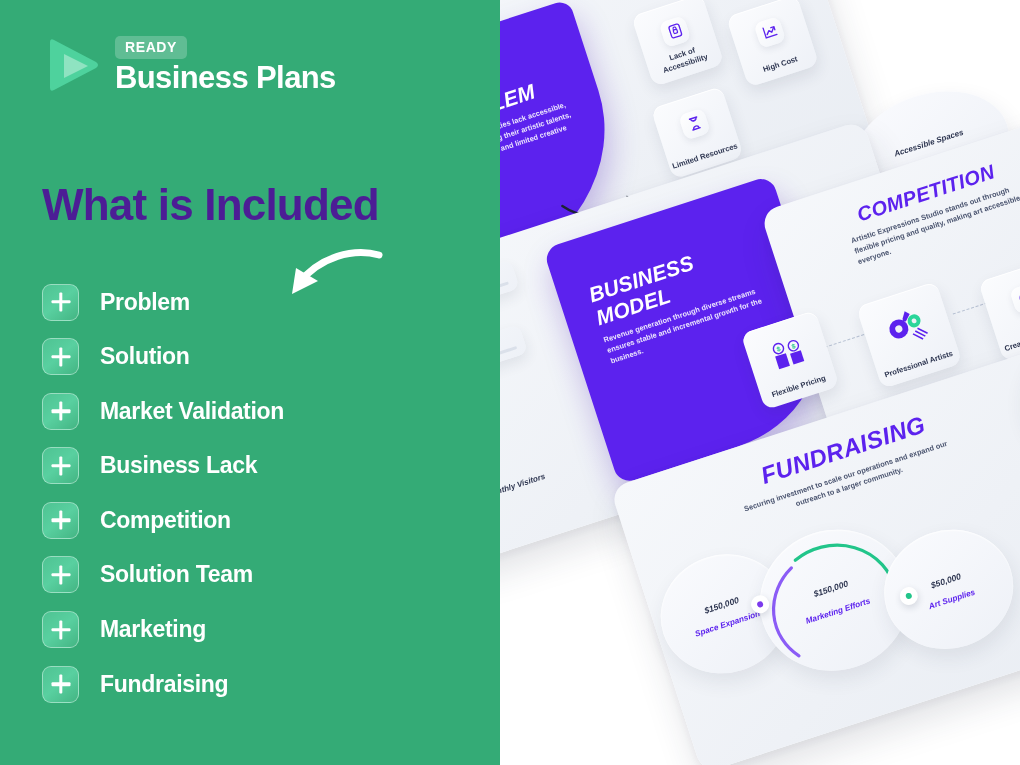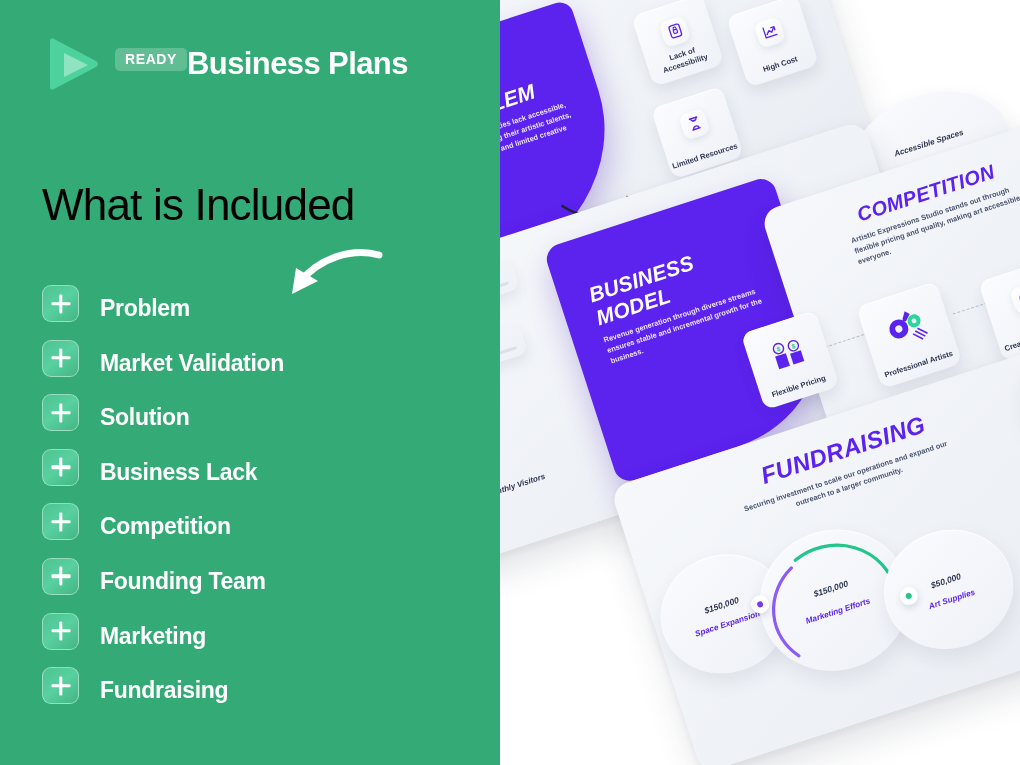--- a/index.html
+++ b/index.html
@@ -38,21 +38,21 @@
     display: flex;
     align-items: center;
     gap: 13px;
   }
   .brand-mark {
     width: 58px; height: 56px;
     position: relative;
     flex: 0 0 auto;
   }
   .brand-mark svg { display: block; }
-  .brand-text { display: flex; flex-direction: row; align-items: flex-start; }
+  .brand-text { display: flex; flex-direction: column; align-items: flex-start; }
   .ready-badge {
     display: inline-block;
     background: rgba(255,255,255,0.22);
     color: #ffffff;
     font-size: 14px;
     font-weight: bold;
     letter-spacing: 0.6px;
     padding: 3px 10px 4px 10px;
     border-radius: 5px;
     margin-bottom: 3px;
@@ -63,23 +63,23 @@
     font-weight: bold;
     letter-spacing: -0.6px;
     line-height: 1.05;
   }
 
   
   .headline {
     position: absolute;
     left: 42px;
     top: 182px;
-    color: #000000;
+    color: #4c1d95;
     font-size: 44px;
-    font-weight: normal;
+    font-weight: bold;
     letter-spacing: -0.8px;
     line-height: 1.05;
     white-space: nowrap;
   }
 
   
   .curved-arrow {
     position: absolute;
     left: 276px;
     top: 246px;
@@ -91,21 +91,21 @@
   
   .checklist {
     position: absolute;
     left: 42px;
     top: 282px;
     width: 420px;
     list-style: none;
   }
   .checklist-item {
     display: flex;
-    align-items: flex-end;
+    align-items: center;
     height: 40px;
     margin-bottom: 14.6px;
   }
   .plus-box {
     width: 37px; height: 37px;
     flex: 0 0 auto;
     border-radius: 9px;
     background: linear-gradient(140deg, #4ec392 0%, #59d0a0 48%, #43b583 100%);
     border: 1.3px solid rgba(255,255,255,0.42);
     position: relative;
@@ -320,37 +320,37 @@
       </svg>
     </div>
 
     <ul class="checklist">
       <li class="checklist-item">
         <span class="plus-box"></span>
         <span class="checklist-label">Problem</span>
       </li>
       <li class="checklist-item">
         <span class="plus-box"></span>
+        <span class="checklist-label">Solution</span>
+      </li>
+      <li class="checklist-item">
+        <span class="plus-box"></span>
         <span class="checklist-label">Market Validation</span>
       </li>
       <li class="checklist-item">
         <span class="plus-box"></span>
-        <span class="checklist-label">Solution</span>
-      </li>
-      <li class="checklist-item">
-        <span class="plus-box"></span>
         <span class="checklist-label">Business Lack</span>
       </li>
       <li class="checklist-item">
         <span class="plus-box"></span>
         <span class="checklist-label">Competition</span>
       </li>
       <li class="checklist-item">
         <span class="plus-box"></span>
-        <span class="checklist-label">Founding Team</span>
+        <span class="checklist-label">Solution Team</span>
       </li>
       <li class="checklist-item">
         <span class="plus-box"></span>
         <span class="checklist-label">Marketing</span>
       </li>
       <li class="checklist-item">
         <span class="plus-box"></span>
         <span class="checklist-label">Fundraising</span>
       </li>
     </ul>

